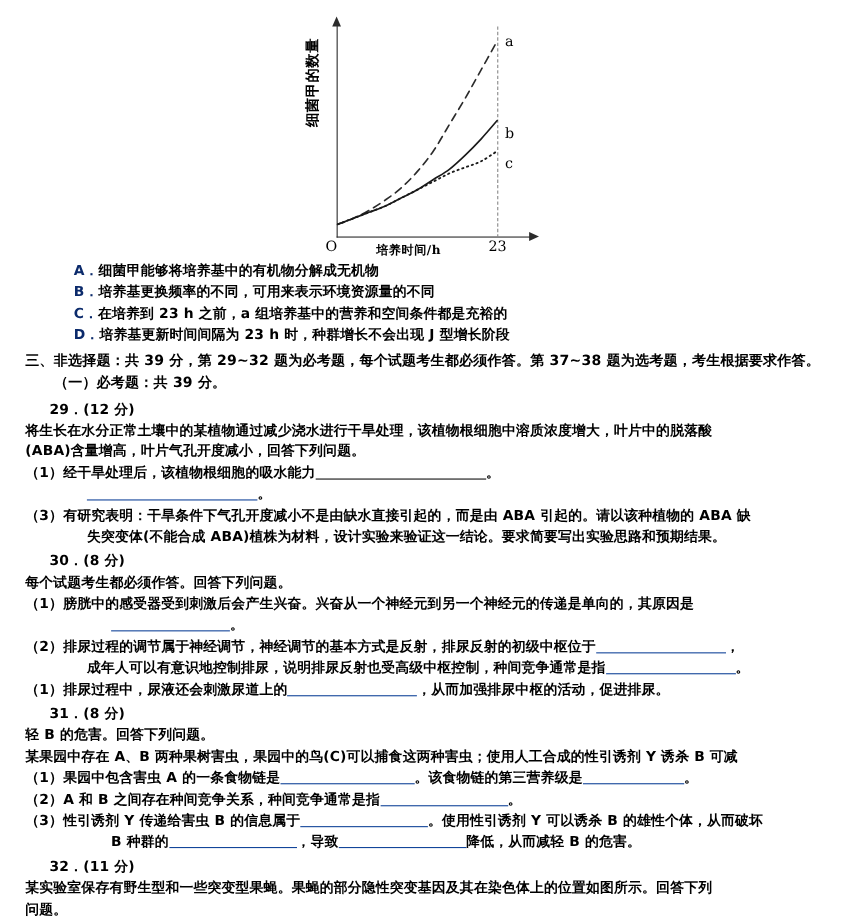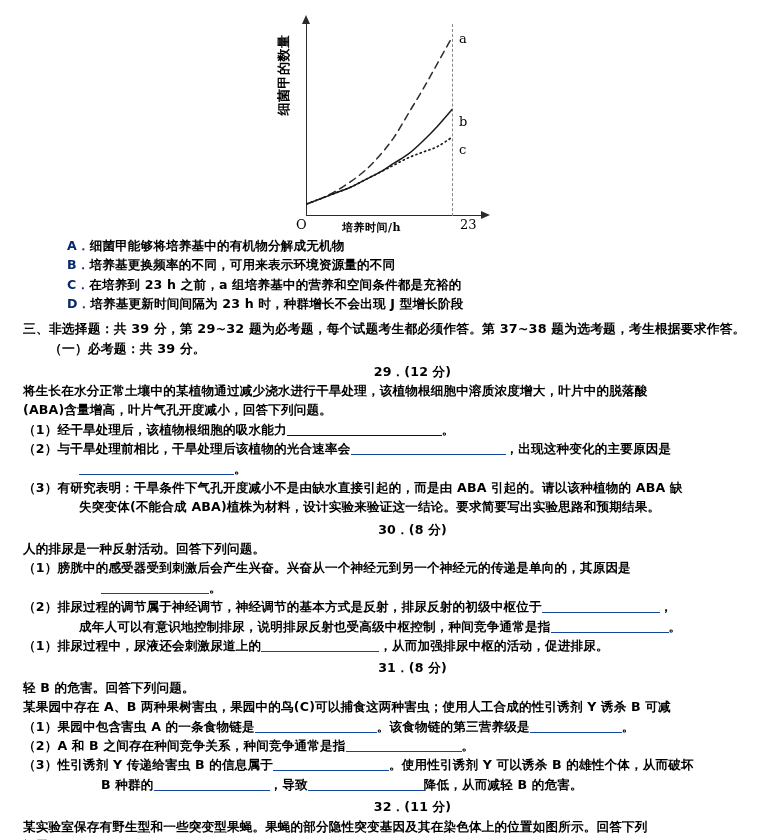--- a/index.html
+++ b/index.html
@@ -90,21 +90,21 @@
   }
   .origin-label {
     position: absolute;
     left: 24px;
     top: 203px;
     font-size: 13px;
     font-family: "DejaVu Serif", "Liberation Serif", serif;
   }
   .tick-label-23 {
     position: absolute;
-    left: 188px;
+    left: 172px;
     top: 203px;
     font-size: 13px;
     font-family: "DejaVu Serif", "Liberation Serif", serif;
   }
   .dashline-23 {
     position: absolute;
     left: 180px;
     top: 10px;
     width: 0;
     height: 192px;
@@ -156,21 +156,20 @@
   }
   .sec-sub {
     padding-left: 26px;
     font-size: 12.8px;
     line-height: 20px;
     height: 20px;
   }
   .qnum {
     padding-left: 22px;
     line-height: 19.4px;
-    text-align: center;
   }
   .ind1 { }
   .ind2 { padding-left: 56px; }
   .ind3 { padding-left: 78px; }
   .bl {
     display: inline-block;
     border-bottom: 1.4px solid #13459a;
     vertical-align: -2px;
   }
   .bl-d { border-bottom-color: #111111; }
@@ -217,29 +216,28 @@
 
   <div class="line sec-head">三、非选择题：共 39 分，第 29~32 题为必考题，每个试题考生都必须作答。第 37~38 题为选考题，考生根据要求作答。</div>
   <div class="line sec-sub">（一）必考题：共 39 分。</div>
 
   <div class="spacer-3"></div>
 
   <div class="line qnum"><span>29．</span><span>(12 分)</span></div>
   <div class="line ind1">将生长在水分正常土壤中的某植物通过减少浇水进行干旱处理，该植物根细胞中溶质浓度增大，叶片中的脱落酸</div>
   <div class="line ind1">(ABA)含量增高，叶片气孔开度减小，回答下列问题。</div>
   <div class="line ind1"><span>（1）经干旱处理后，该植物根细胞的吸水能力</span><span class="bl bl-d" style="width:155px"></span><span>。</span></div>
-  <div class="line ind1"><span>（2）与干旱处理前相比，干旱处理后该植物的光合速率会</span><span class="bl" style="width:155px"></span><span>，出现这种变化的主要原因是</span></div>
   <div class="line ind2"><span class="bl" style="width:155px"></span><span>。</span></div>
   <div class="line ind1">（3）有研究表明：干旱条件下气孔开度减小不是由缺水直接引起的，而是由 ABA 引起的。请以该种植物的 ABA 缺</div>
   <div class="line ind2">失突变体(不能合成 ABA)植株为材料，设计实验来验证这一结论。要求简要写出实验思路和预期结果。</div>
 
   <div class="spacer-3"></div>
 
   <div class="line qnum"><span>30．</span><span>(8 分)</span></div>
-  <div class="line ind1">人的排尿是一种反射活动。回答下列问题。</div>
+  <div class="line ind1">每个试题考生都必须作答。回答下列问题。</div>
   <div class="line ind1">（1）膀胱中的感受器受到刺激后会产生兴奋。兴奋从一个神经元到另一个神经元的传递是单向的，其原因是</div>
   <div class="line ind3"><span class="bl" style="width:108px"></span><span>。</span></div>
   <div class="line ind1"><span>（2）排尿过程的调节属于神经调节，神经调节的基本方式是反射，排尿反射的初级中枢位于</span><span class="bl" style="width:118px"></span><span>，</span></div>
   <div class="line ind2"><span>成年人可以有意识地控制排尿，说明排尿反射也受高级中枢控制，种间竞争通常是指</span><span class="bl" style="width:118px"></span><span>。</span></div>
   <div class="line ind1"><span>（1）排尿过程中，尿液还会刺激尿道上的</span><span class="bl" style="width:118px"></span><span>，从而加强排尿中枢的活动，促进排尿。</span></div>
 
   <div class="spacer-3"></div>
 
   <div class="line qnum"><span>31．</span><span>(8 分)</span></div>
   <div class="line ind1">轻 B 的危害。回答下列问题。</div>

